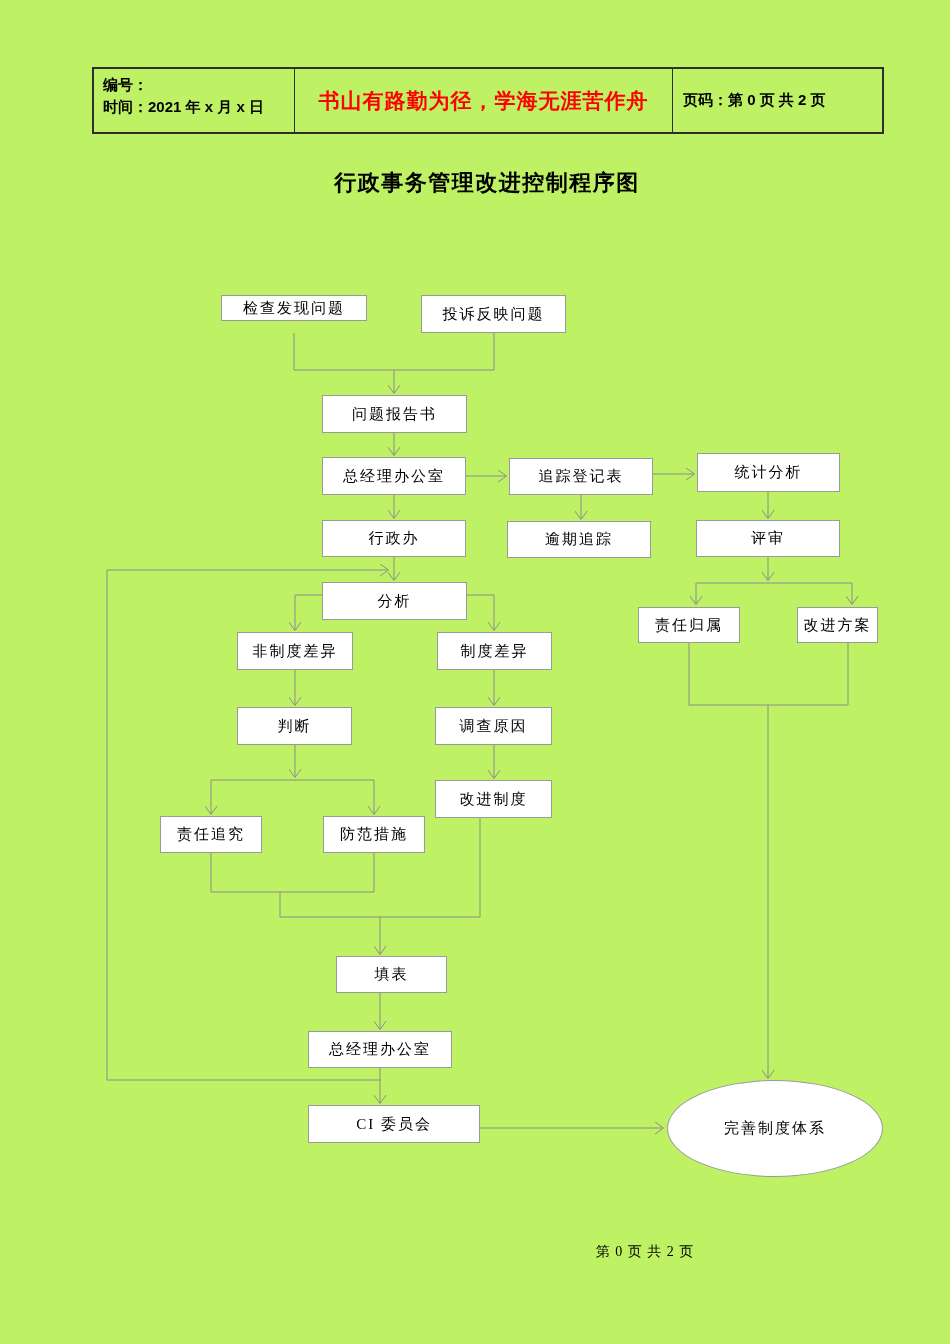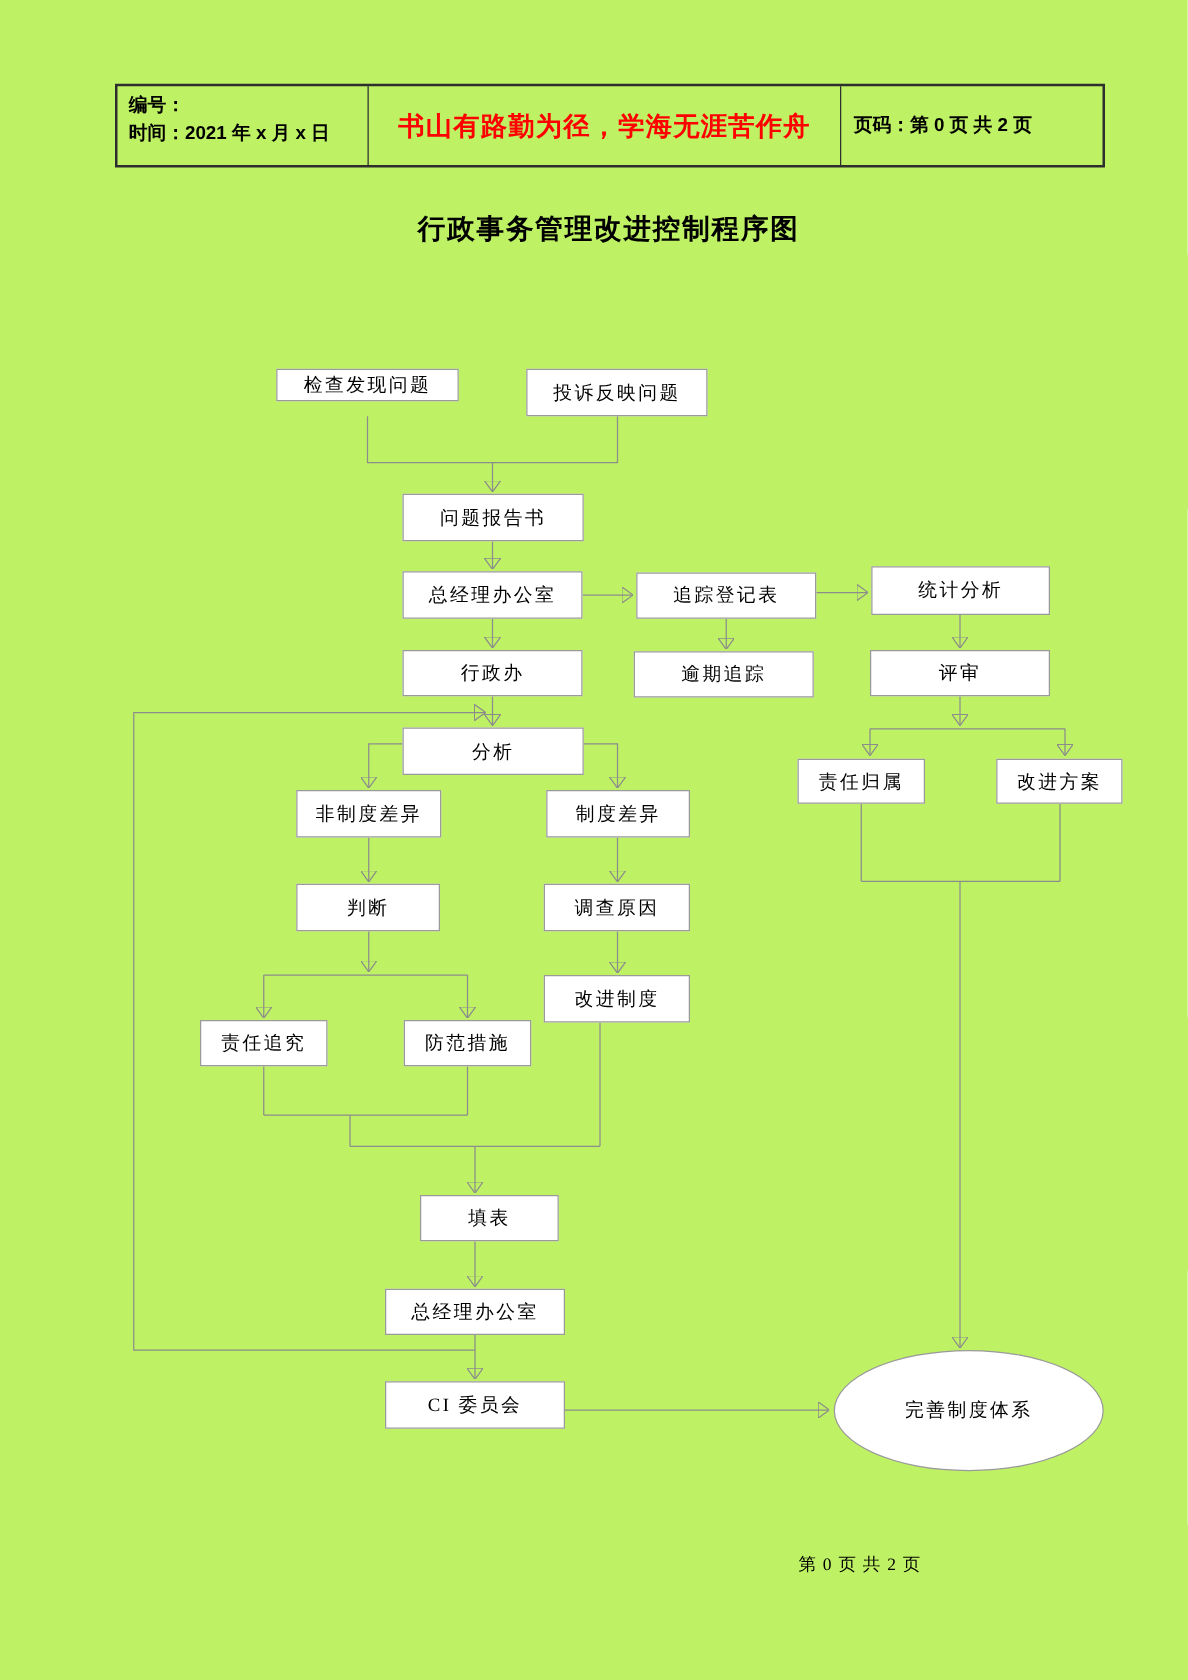--- a/index.html
+++ b/index.html
@@ -25,21 +25,21 @@
         display:flex;align-items:center;justify-content:center;
         font-size:15px;letter-spacing:2px;white-space:nowrap;}
   .ellipse{position:absolute;box-sizing:border-box;border:1px solid #9a9a9a;background:#fff;
            border-radius:50%;display:flex;align-items:center;justify-content:center;
            font-size:15px;letter-spacing:2px;}
 
   svg.wires{position:absolute;left:0;top:0;width:950px;height:1344px;}
   svg.wires path{stroke:#8c8c8c;stroke-width:1;fill:none;}
 
   .page-footer{position:absolute;left:645px;top:1243px;transform:translateX(-50%);
-               font-size:14px;letter-spacing:1px;white-space:nowrap;margin-left:43px;}
+               font-size:14px;letter-spacing:1px;white-space:nowrap;}
 </style>
 </head>
 <body>
 
 <div id="page">
 
   <div class="hdr">
     <div class="hdr-cell hdr-left">
       <div>编号：</div>
       <div>时间：2021 年 x 月 x 日</div>
@@ -104,21 +104,21 @@
   <div class="node" style="left:696px;top:520px;width:144px;height:37px">评审</div>
   <div class="node" style="left:322px;top:582px;width:145px;height:38px">分析</div>
   <div class="node" style="left:237px;top:632px;width:116px;height:38px">非制度差异</div>
   <div class="node" style="left:437px;top:632px;width:115px;height:38px">制度差异</div>
   <div class="node" style="left:237px;top:707px;width:115px;height:38px">判断</div>
   <div class="node" style="left:435px;top:707px;width:117px;height:38px">调查原因</div>
   <div class="node" style="left:435px;top:780px;width:117px;height:38px">改进制度</div>
   <div class="node" style="left:160px;top:816px;width:102px;height:37px">责任追究</div>
   <div class="node" style="left:323px;top:816px;width:102px;height:37px">防范措施</div>
   <div class="node" style="left:638px;top:607px;width:102px;height:36px">责任归属</div>
-  <div class="node" style="left:797px;top:607px;width:101px;height:36px">改进方案</div>
+  <div class="node" style="left:797px;top:607px;width:81px;height:36px">改进方案</div>
   <div class="node" style="left:336px;top:956px;width:111px;height:37px">填表</div>
   <div class="node" style="left:308px;top:1031px;width:144px;height:37px">总经理办公室</div>
-  <div class="node" style="left:308px;top:1105px;width:144px;height:38px">CI 委员会</div>
+  <div class="node" style="left:308px;top:1105px;width:172px;height:38px">CI 委员会</div>
   <div class="ellipse" style="left:667px;top:1080px;width:216px;height:97px">完善制度体系</div>
 
   <div class="page-footer">第 0 页 共 2 页</div>
 
 </div>
 
 </body></html>

